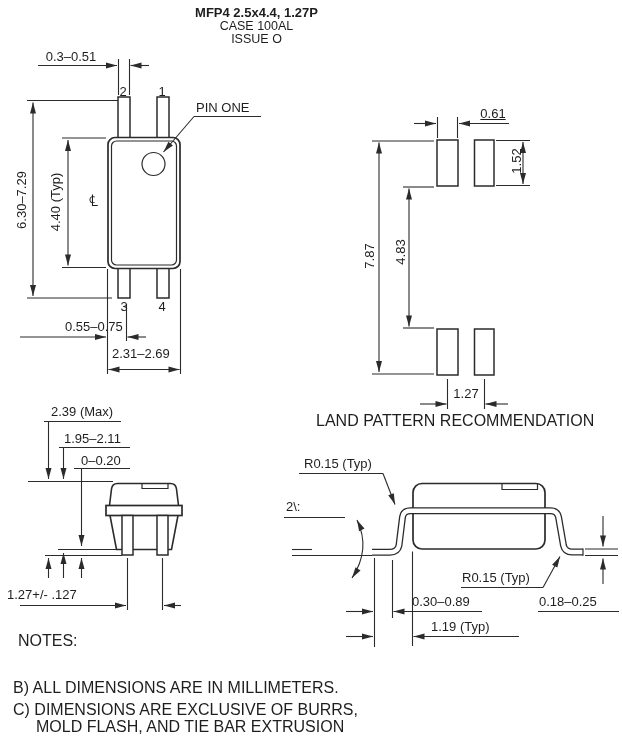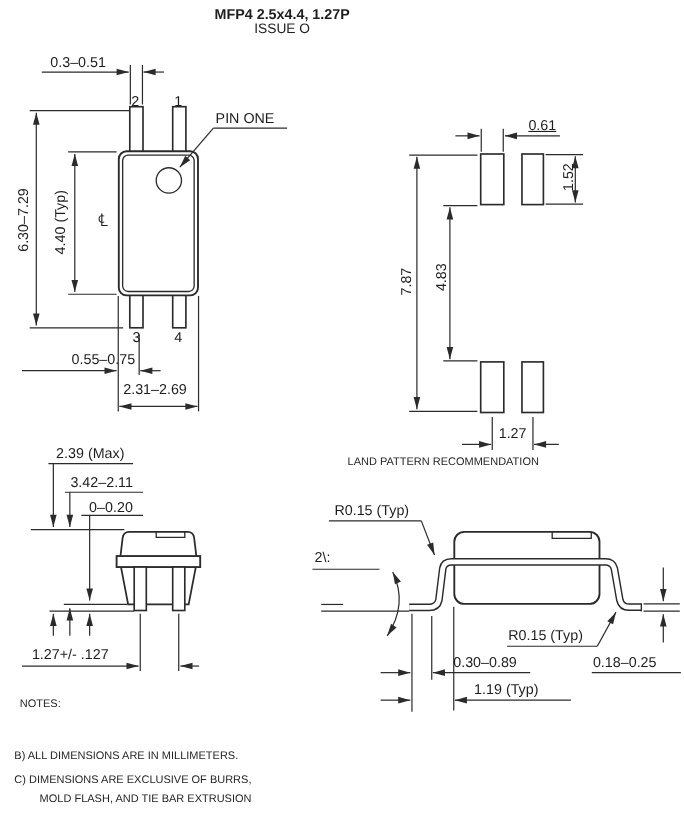--- a/index.html
+++ b/index.html
@@ -1,20 +1,20 @@
 <!DOCTYPE html>
 <html><head>
 <meta charset="utf-8">
 <style>
   html,body{margin:0;padding:0;background:#fff;}
   #page{position:relative;width:622px;height:750px;background:#ffffff;overflow:hidden;
         font-family:"Liberation Sans", sans-serif;color:#1e1e1e;}
   svg{position:absolute;left:0;top:0;}
   .lbl{position:absolute;font-size:13px;line-height:14px;white-space:nowrap;}
-  .big{font-size:10px;line-height:15px;text-align:center;}
+  .big{font-size:16px;line-height:15px;text-align:center;}
   .ctr{text-align:center;}
   .vlabel{position:absolute;font-size:13px;line-height:14px;text-align:center;white-space:nowrap;
           transform:rotate(-90deg);transform-origin:center center;}
   .hdr{position:absolute;left:0;top:6px;width:513px;text-align:center;}
   .hdr .t1{font-size:13px;font-weight:bold;line-height:14px;}
   .hdr .t2{font-size:12.5px;line-height:13px;}
   .dim{stroke:#2b2b2b;stroke-width:1.1;fill:none;}
   .obj{stroke:#2b2b2b;stroke-width:1.5;fill:#ffffff;}
   .obj2{stroke:#2b2b2b;stroke-width:1.7;fill:#ffffff;}
   .thin{stroke:#2b2b2b;stroke-width:1.2;fill:none;}
@@ -157,20 +157,21 @@
       <line x1="346" y1="636.5" x2="373" y2="636.5" class="dim" marker-end="url(#m)"></line>
       <line x1="413.5" y1="636.5" x2="519" y2="636.5" class="dim" marker-start="url(#m)"></line>
       <line x1="374.5" y1="558" x2="374.5" y2="647" class="dim"></line>
       <line x1="392.5" y1="560" x2="392.5" y2="618" class="dim"></line>
       <line x1="412.5" y1="551.5" x2="412.5" y2="646" class="dim"></line>
     </g>
   </svg>
 
   <div class="hdr">
     <div class="t1">MFP4 2.5x4.4, 1.27P</div>
+    <div class="t2">CASE 100AL</div>
     <div class="t2">ISSUE O</div>
   </div>
 
   <div class="lbl ctr" style="left:36px;top:50px;width:70px;">0.3–0.51</div>
   <div class="lbl ctr" style="left:116px;top:85px;width:14px;">2</div>
   <div class="lbl ctr" style="left:155px;top:85px;width:14px;">1</div>
   <div class="lbl" style="left:196px;top:101px;">PIN ONE</div>
   <div class="vlabel" style="left:-12px;top:193px;width:67px;">6.30–7.29</div>
   <div class="vlabel" style="left:17.5px;top:195px;width:75px;">4.40 (Typ)</div>
   <div class="lbl" style="left:89px;top:194px;font-size:16px;">℄</div>
@@ -180,23 +181,23 @@
   <div class="lbl" style="left:112px;top:347px;">2.31–2.69</div>
 
   <div class="lbl ctr" style="left:474px;top:107px;width:38px;text-decoration:underline;">0.61</div>
   <div class="vlabel" style="left:499.5px;top:154px;width:34px;">1.52</div>
   <div class="vlabel" style="left:353px;top:249px;width:34px;">7.87</div>
   <div class="vlabel" style="left:383.5px;top:245px;width:34px;">4.83</div>
   <div class="lbl ctr" style="left:447px;top:387px;width:38px;">1.27</div>
   <div class="lbl big" style="left:316px;top:413px;">LAND PATTERN RECOMMENDATION</div>
 
   <div class="lbl" style="left:51px;top:405px;">2.39 (Max)</div>
-  <div class="lbl" style="left:64px;top:432px;">3.42–2.11</div>
+  <div class="lbl" style="left:64px;top:432px;">1.95–2.11</div>
   <div class="lbl" style="left:81px;top:454px;">0–0.20</div>
-  <div class="lbl" style="left:29px;top:588px;">1.27+/- .127</div>
+  <div class="lbl" style="left:7px;top:588px;">1.27+/- .127</div>
 
   <div class="lbl" style="left:304px;top:457px;">R0.15 (Typ)</div>
   <div class="lbl" style="left:286px;top:500px;">2\:</div>
   <div class="lbl" style="left:462px;top:571px;">R0.15 (Typ)</div>
   <div class="lbl" style="left:412px;top:595px;">0.30–0.89</div>
   <div class="lbl" style="left:431px;top:620px;">1.19 (Typ)</div>
   <div class="lbl" style="left:539px;top:595px;">0.18–0.25</div>
 
   <div class="lbl big" style="left:18px;top:633px;">NOTES:</div>
   <div class="lbl big" style="left:13px;top:680px;">B) ALL DIMENSIONS ARE IN MILLIMETERS.</div>

